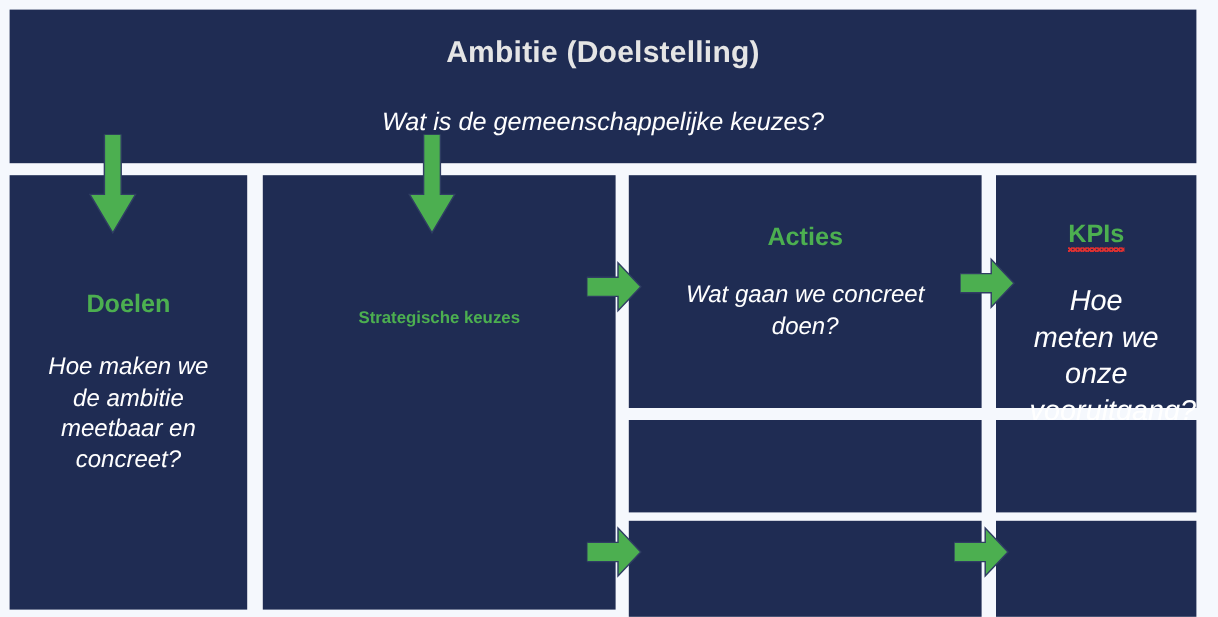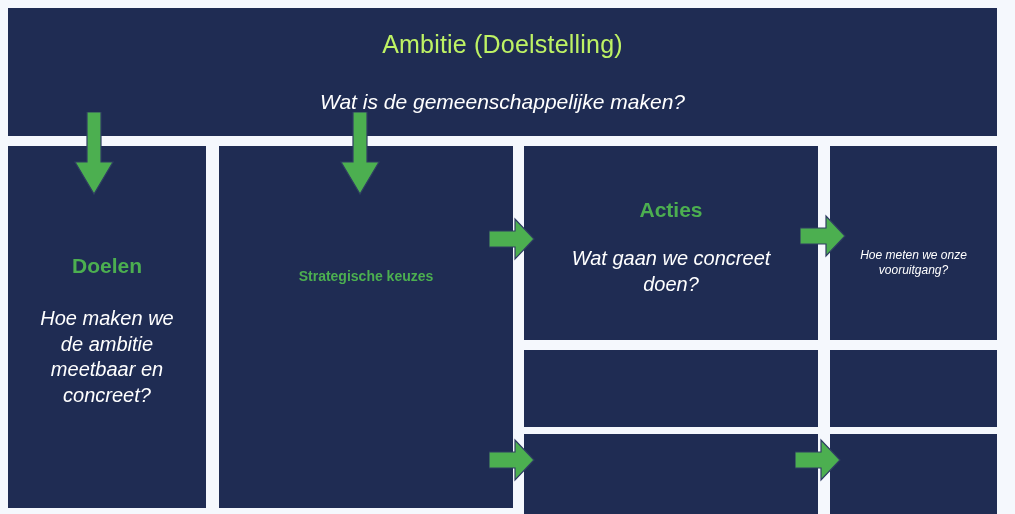--- a/index.html
+++ b/index.html
@@ -34,23 +34,23 @@
     top: 8px;
     width: 989px;
     height: 128px;
     display: flex;
     flex-direction: column;
     align-items: center;
     justify-content: flex-start;
     padding-top: 22px;
   }
   #ambition-title {
-    color: #bef264;
+    color: #e5e5e5;
     font-size: 25px;
-    font-weight: normal;
+    font-weight: bold;
     letter-spacing: 0.2px;
     line-height: 1.15;
   }
   #ambition-question {
     color: #ffffff;
     font-size: 21px;
     font-style: italic;
     margin-top: 30px;
     line-height: 1.2;
   }
@@ -110,21 +110,20 @@
   }
 
   
   .col-inner {
     position: absolute;
     left: 0;
     right: 0;
     text-align: center;
     padding: 0 28px;
     box-sizing: border-box;
-    margin-top: 12px;
   }
   .col-title {
     color: #4caf50;
     font-weight: bold;
     line-height: 1.15;
   }
   .col-question {
     color: #ffffff;
     font-style: italic;
     line-height: 1.28;
@@ -134,21 +133,21 @@
   #doelen-title  { top: 96px;  font-size: 21px; }
   #doelen-question { top: 148px; font-size: 20px; }
 
   #keuzes-title  { top: 110px; font-size: 14px; }
   #keuzes-question { top: 162px; font-size: 20px; }
 
   #acties-title  { top: 40px;  font-size: 21px; }
   #acties-question { top: 88px;  font-size: 20px; font-style: italic; }
 
   #kpis-title    { top: 38px;  font-size: 21px; }
-  #kpis-question { top: 90px;  font-size: 12px; }
+  #kpis-question { top: 90px;  font-size: 24px; }
 
   
   .misspelled {
     position: relative;
     display: inline-block;
   }
   .misspelled::after {
     content: "";
     position: absolute;
     left: 0;
@@ -178,40 +177,41 @@
   #arrow-right-keuzes-acties-2 { left: 489px; top: 437px; }
   #arrow-right-acties-kpis-2   { left: 795px; top: 437px; }
 </style>
 </head>
 <body>
 
 <div id="canvas">
 
   <div class="panel" id="ambition-banner">
     <div id="ambition-title">Ambitie (Doelstelling)</div>
-    <div id="ambition-question">Wat is de gemeenschappelijke maken?</div>
+    <div id="ambition-question">Wat is de gemeenschappelijke keuzes?</div>
   </div>
 
   <div class="panel" id="col-doelen">
     <div class="col-inner col-question" id="doelen-question">Hoe maken we de ambitie meetbaar en concreet?</div>
     <div class="col-inner col-title" id="doelen-title">Doelen</div>
   </div>
 
   <div class="panel" id="col-keuzes">
     <div class="col-inner col-title" id="keuzes-title">Strategische keuzes</div>
   </div>
 
   <div class="panel" id="acties-row1">
     <div class="col-inner col-title" id="acties-title">Acties</div>
     <div class="col-inner col-question" id="acties-question">Wat gaan we concreet doen?</div>
   </div>
   <div class="panel" id="acties-row2"></div>
   <div class="panel" id="acties-row3"></div>
 
   <div class="panel" id="kpis-row1">
+    <div class="col-inner col-title" id="kpis-title"><span class="misspelled">KPIs</span></div>
     <div class="col-inner col-question" id="kpis-question">Hoe meten we onze vooruitgang?</div>
   </div>
   <div class="panel" id="kpis-row2"></div>
   <div class="panel" id="kpis-row3"></div>
 
   <div class="arrow" id="arrow-down-doelen">
     <svg width="40" height="84" viewBox="0 0 40 84">
       <path d="M13 0 L27 0 L27 50 L39 50 L20 82 L1 50 L13 50 Z" fill="#4caf50" stroke="#2f3d63" stroke-width="1.2"></path>
     </svg>
   </div>

